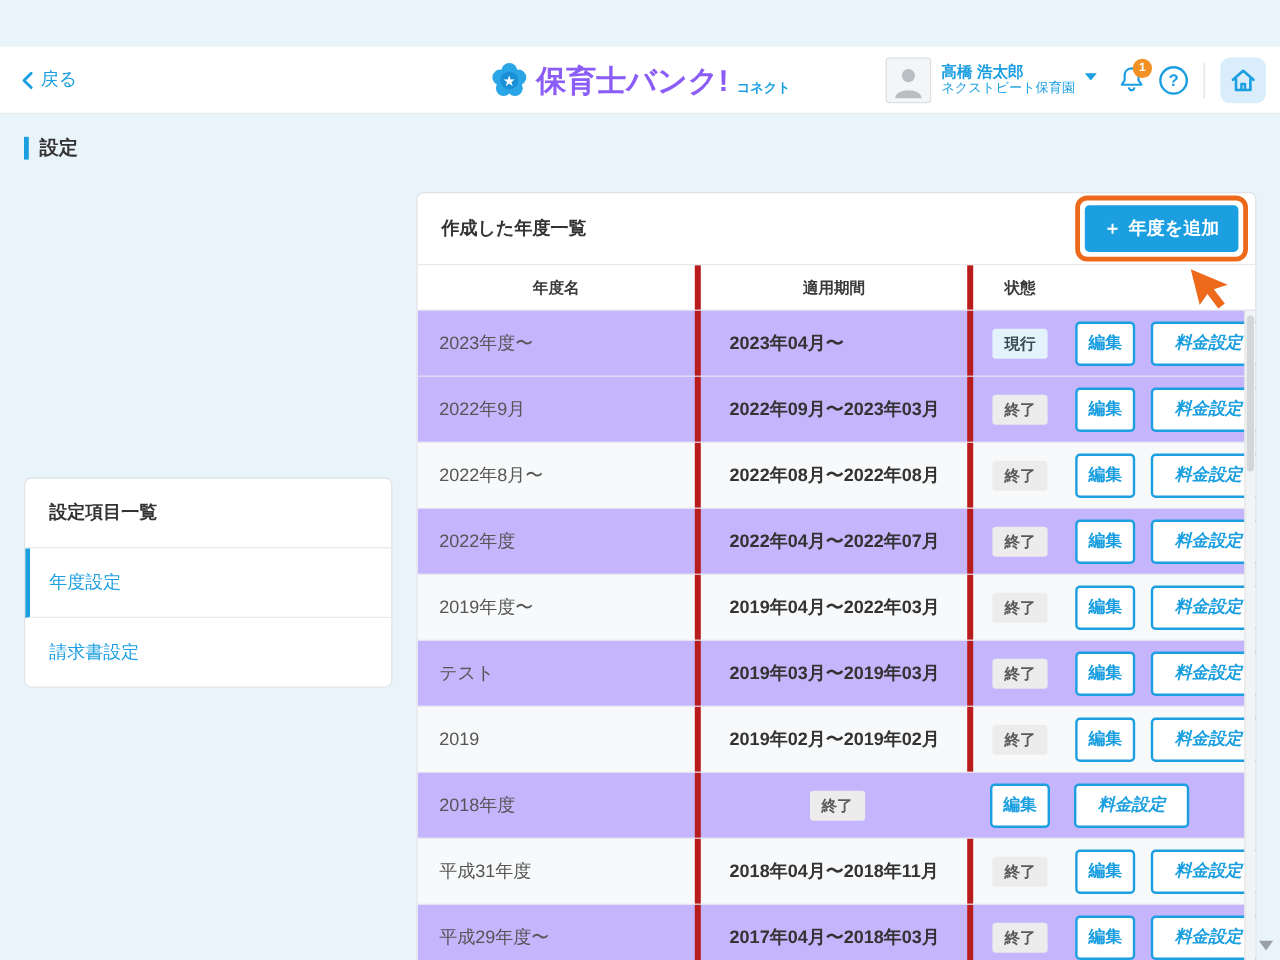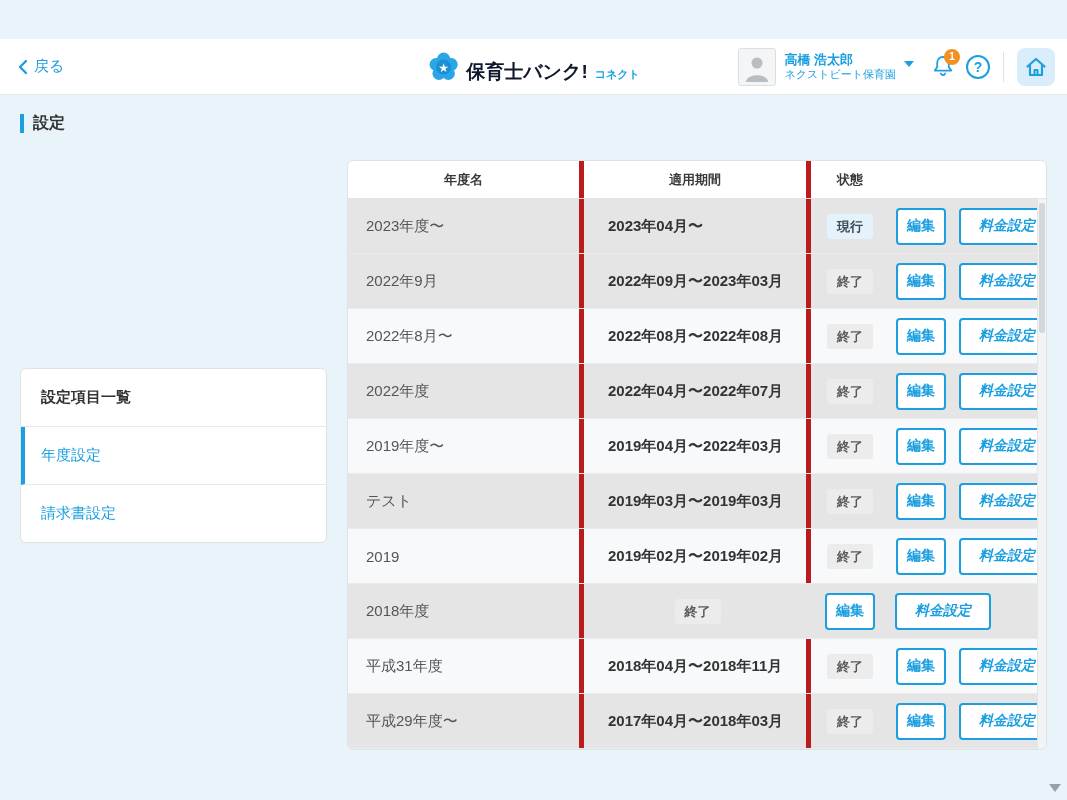--- a/index.html
+++ b/index.html
@@ -24,21 +24,21 @@
   }
   .back-link {
     display: flex; align-items: center; gap: 6px;
     color: #1b9fe0; font-size: 15px; cursor: pointer;
   }
   .logo {
     position: absolute; left: 50%; top: 50%;
     transform: translate(-50%, -50%);
     display: flex; align-items: flex-end; gap: 7px;
   }
-  .logo-title { font-size: 19px; font-weight: bold; color: #0f172a; line-height: 1; padding-bottom: 2px; }
+  .logo-title { font-size: 25px; font-weight: bold; color: #8b5cf6; line-height: 1; padding-bottom: 2px; }
   .logo-sub { font-size: 11px; font-weight: bold; color: #1b9fe0; line-height: 1; padding-bottom: 3px; }
   .header-right { margin-left: auto; display: flex; align-items: center; gap: 9px; }
   .avatar {
     width: 38px; height: 38px; background: #f4f5f6;
     border: 1px solid #dcdfe2; border-radius: 3px;
     display: flex; align-items: center; justify-content: center; overflow: hidden;
   }
   .user-block { display: flex; align-items: center; gap: 8px; cursor: pointer; }
   .user-texts { display: flex; flex-direction: column; gap: 3px; }
   .user-name { font-size: 13px; font-weight: bold; color: #1b9fe0; line-height: 1; }
@@ -110,21 +110,21 @@
   
   .grid-row {
     display: grid;
     grid-template-columns: 236px 227px 78px 64px 1fr;
     align-items: center;
   }
   .thead { height: 38px; border-bottom: 1px solid #e0e4e7; }
   .thead .th { font-size: 13px; font-weight: bold; color: #3a3a3a; text-align: center; height: 100%; display:flex; align-items:center; justify-content:center; }
   .col-sep { border-right: 5px solid #b91c1c; }
   .table-wrap { position: relative; }
-  .trow { height: 55px; border-bottom: 1px solid #e9ebed; background: #e5e5e5; }
+  .trow { height: 55px; border-bottom: 1px solid #e9ebed; background: #c4b5fd; }
   .trow:nth-child(2n+3) { background: #f7f9fa; }
   .cell { height: 100%; display: flex; align-items: center; }
   .cell.name   { padding-left: 18px; font-size: 15px; color: #555; }
   .cell.period { padding-left: 24px; font-size: 15px; color: #333; font-weight: 600; }
   .cell.status { justify-content: center; }
   .badge {
     font-size: 13px; font-weight: 600; padding: 6px 10px; border-radius: 3px; line-height: 1;
   }
   .badge.current { background: #e4f2fc; color: #3c4a55; }
   .badge.ended   { background: #ececec; color: #5a5a5a; }
@@ -228,20 +228,32 @@
 
   <div class="content">
 
     <aside class="card sidebar">
       <div class="sidebar-title">設定項目一覧</div>
       <div class="side-item first active">年度設定</div>
       <div class="side-item">請求書設定</div>
     </aside>
 
     <section class="card main-card">
+      <div class="card-header">
+        <div class="card-title">作成した年度一覧</div>
+        <div class="add-highlight">
+          <button class="add-year-btn">
+            <span>＋</span>
+            <span>年度を追加</span>
+          </button>
+        </div>
+        <svg class="cursor-arrow" width="34" height="42" viewBox="0 0 26 32">
+          <path d="M2,1 L2,24.5 L8.5,18.8 L13,29.5 L17.8,27.3 L13.2,16.8 L22.5,16.2 Z" fill="#ed6a1c"></path>
+        </svg>
+      </div>
 
       <div class="thead grid-row">
         <div class="th col-sep">年度名</div>
         <div class="th col-sep">適用期間</div>
         <div class="th">状態</div>
         <div class="th"></div>
         <div class="th"></div>
       </div>
 
       <div class="table-wrap">

